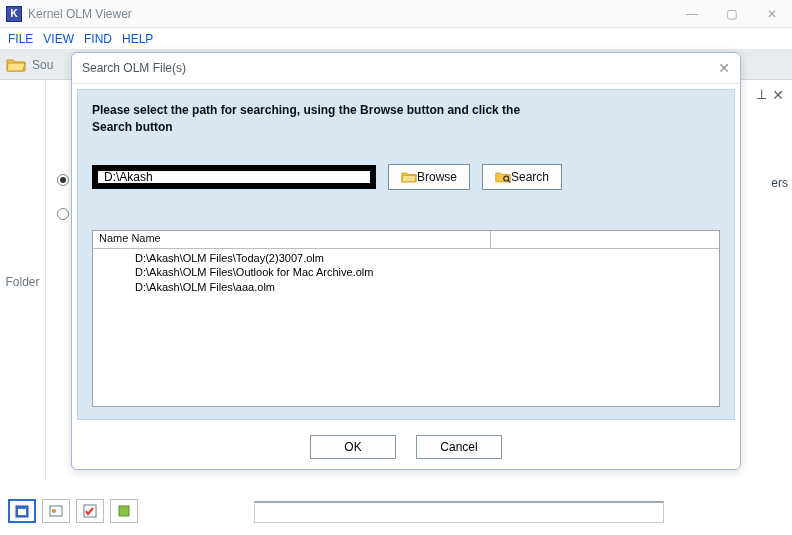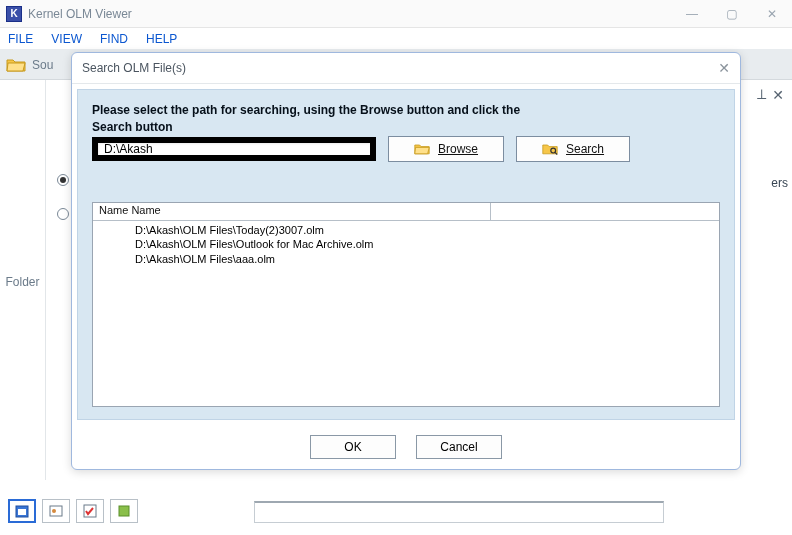--- a/index.html
+++ b/index.html
@@ -42,21 +42,21 @@
     color: #9aa5b0;
   }
   .main-titlebar .win-ctrl span { width: 28px; text-align: center; cursor: default; }
 
   
   .menubar {
     height: 22px;
     display: flex;
     align-items: center;
     padding: 0 8px;
-    gap: 18px;
+    gap: 10px;
     color: #0b57d0;
     font-size: 12px;
     border-bottom: 1px solid #e8ecef;
   }
   .menubar span { cursor: default; }
 
   
   .toolbar {
     height: 30px;
     background: #e8ecef;
@@ -189,20 +189,21 @@
     border: 1px solid #c0d4e6;
     padding: 12px 14px;
     display: flex;
     flex-direction: column;
   }
   .dialog-instruction {
     font-weight: bold;
     color: #06101a;
     font-size: 12px;
     line-height: 1.4;
+    margin-bottom: 28px;
     max-width: 460px;
   }
   .path-row {
     display: flex;
     gap: 12px;
     align-items: center;
   }
   .path-input {
     width: 284px;
     height: 24px;
@@ -210,28 +211,26 @@
     background: #fff;
     padding: 2px 6px;
     font-size: 12px;
     font-family: inherit;
     box-shadow: inset 1px 1px 2px rgba(0,0,0,.08);
   }
   .btn {
     height: 26px;
     border: 1px solid #7c8da0;
     background: #fdfdfd;
-    padding: 0 25px;
+    padding: 0 12px;
     display: inline-flex;
     align-items: center;
-    gap: 8px;
     font-size: 12px;
     color: #111;
     cursor: default;
-    text-decoration: underline;
   }
   .btn svg { width: 16px; height: 14px; }
 
   .results {
     margin-top: 40px;
     flex: 1;
     border: 1px solid #9aa5b2;
     background: #fff;
     display: flex;
     flex-direction: column;

